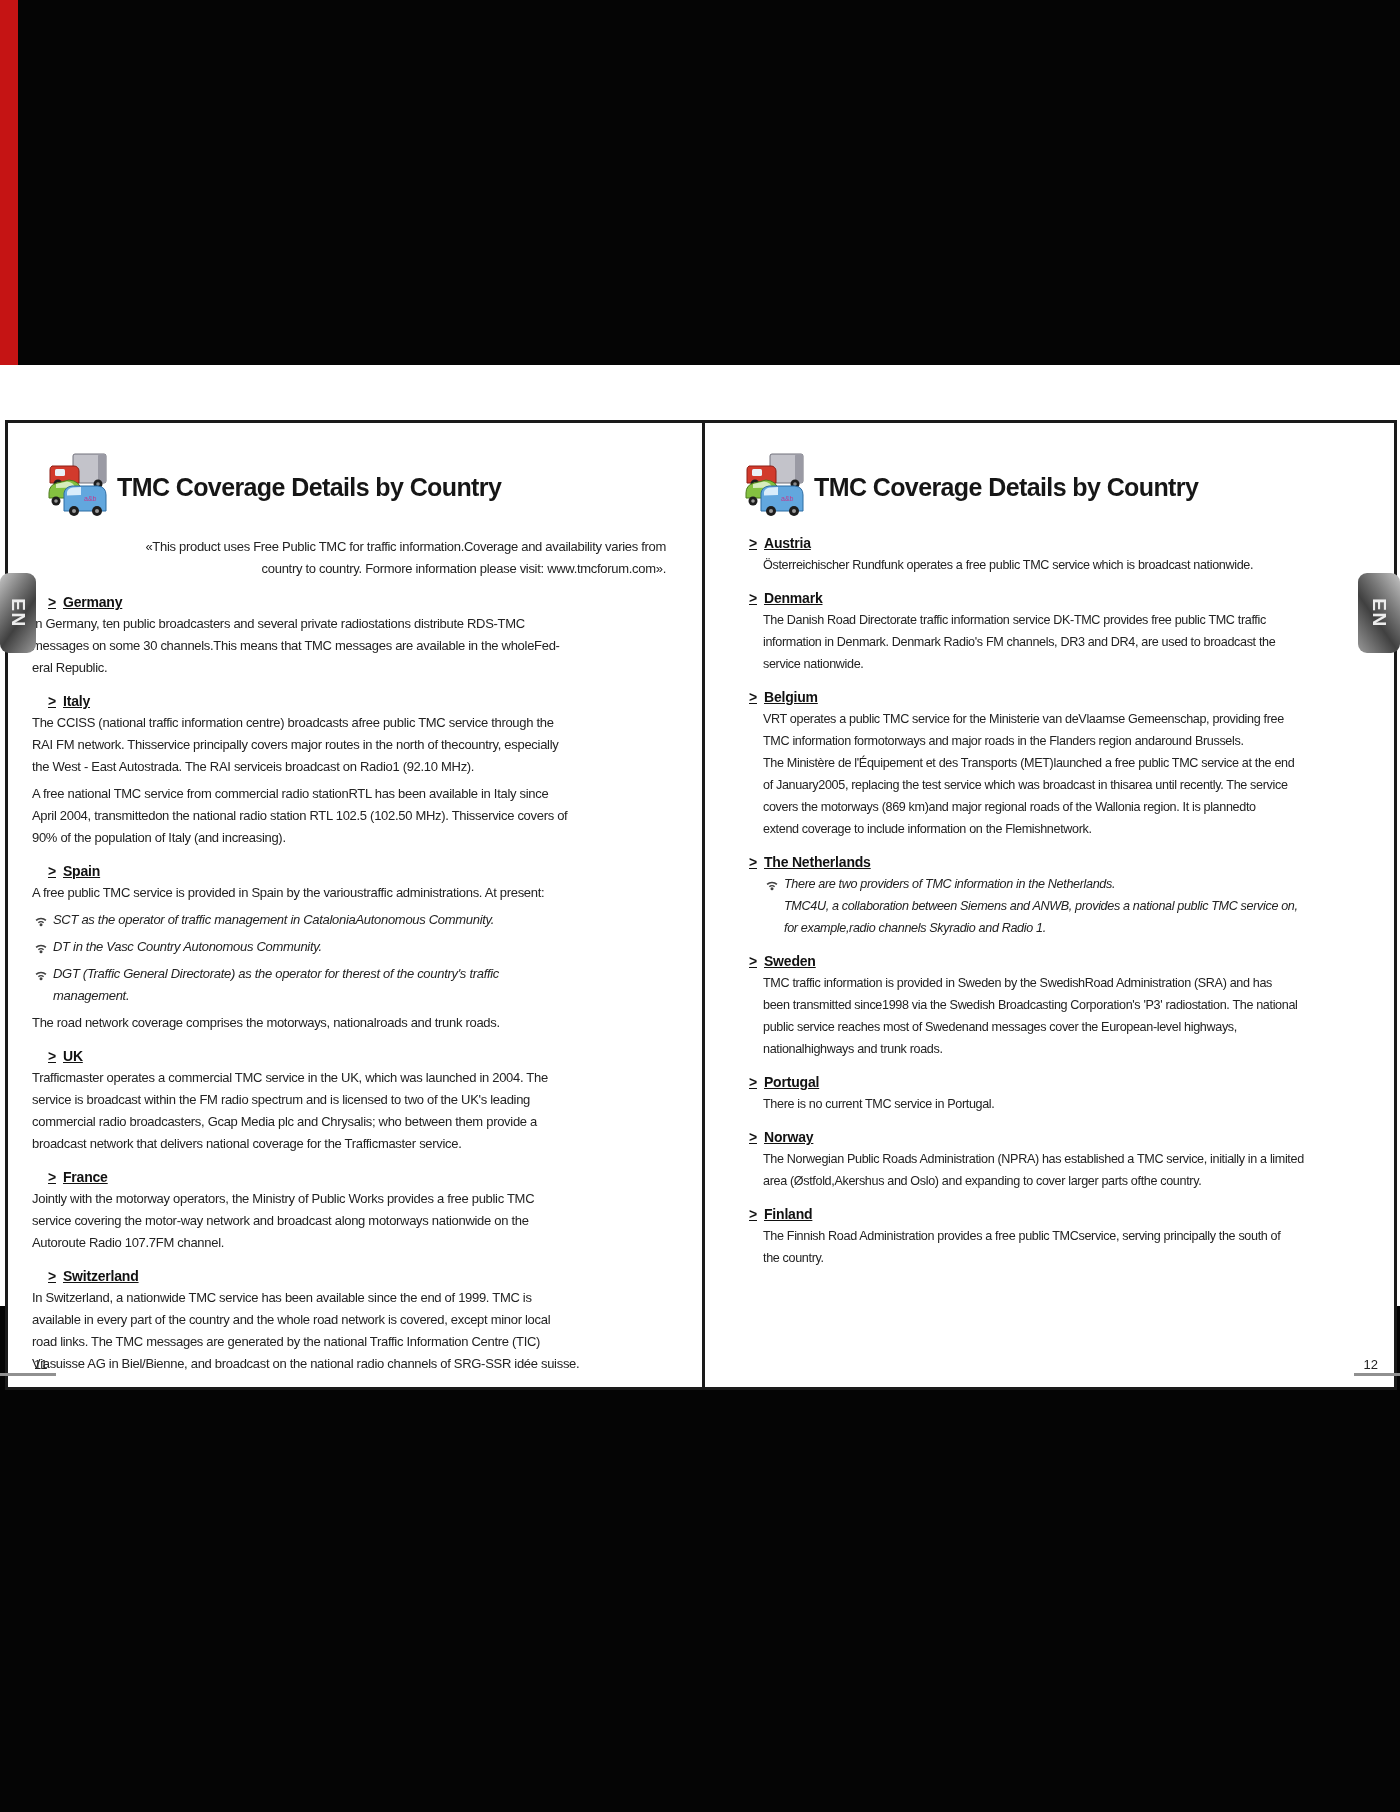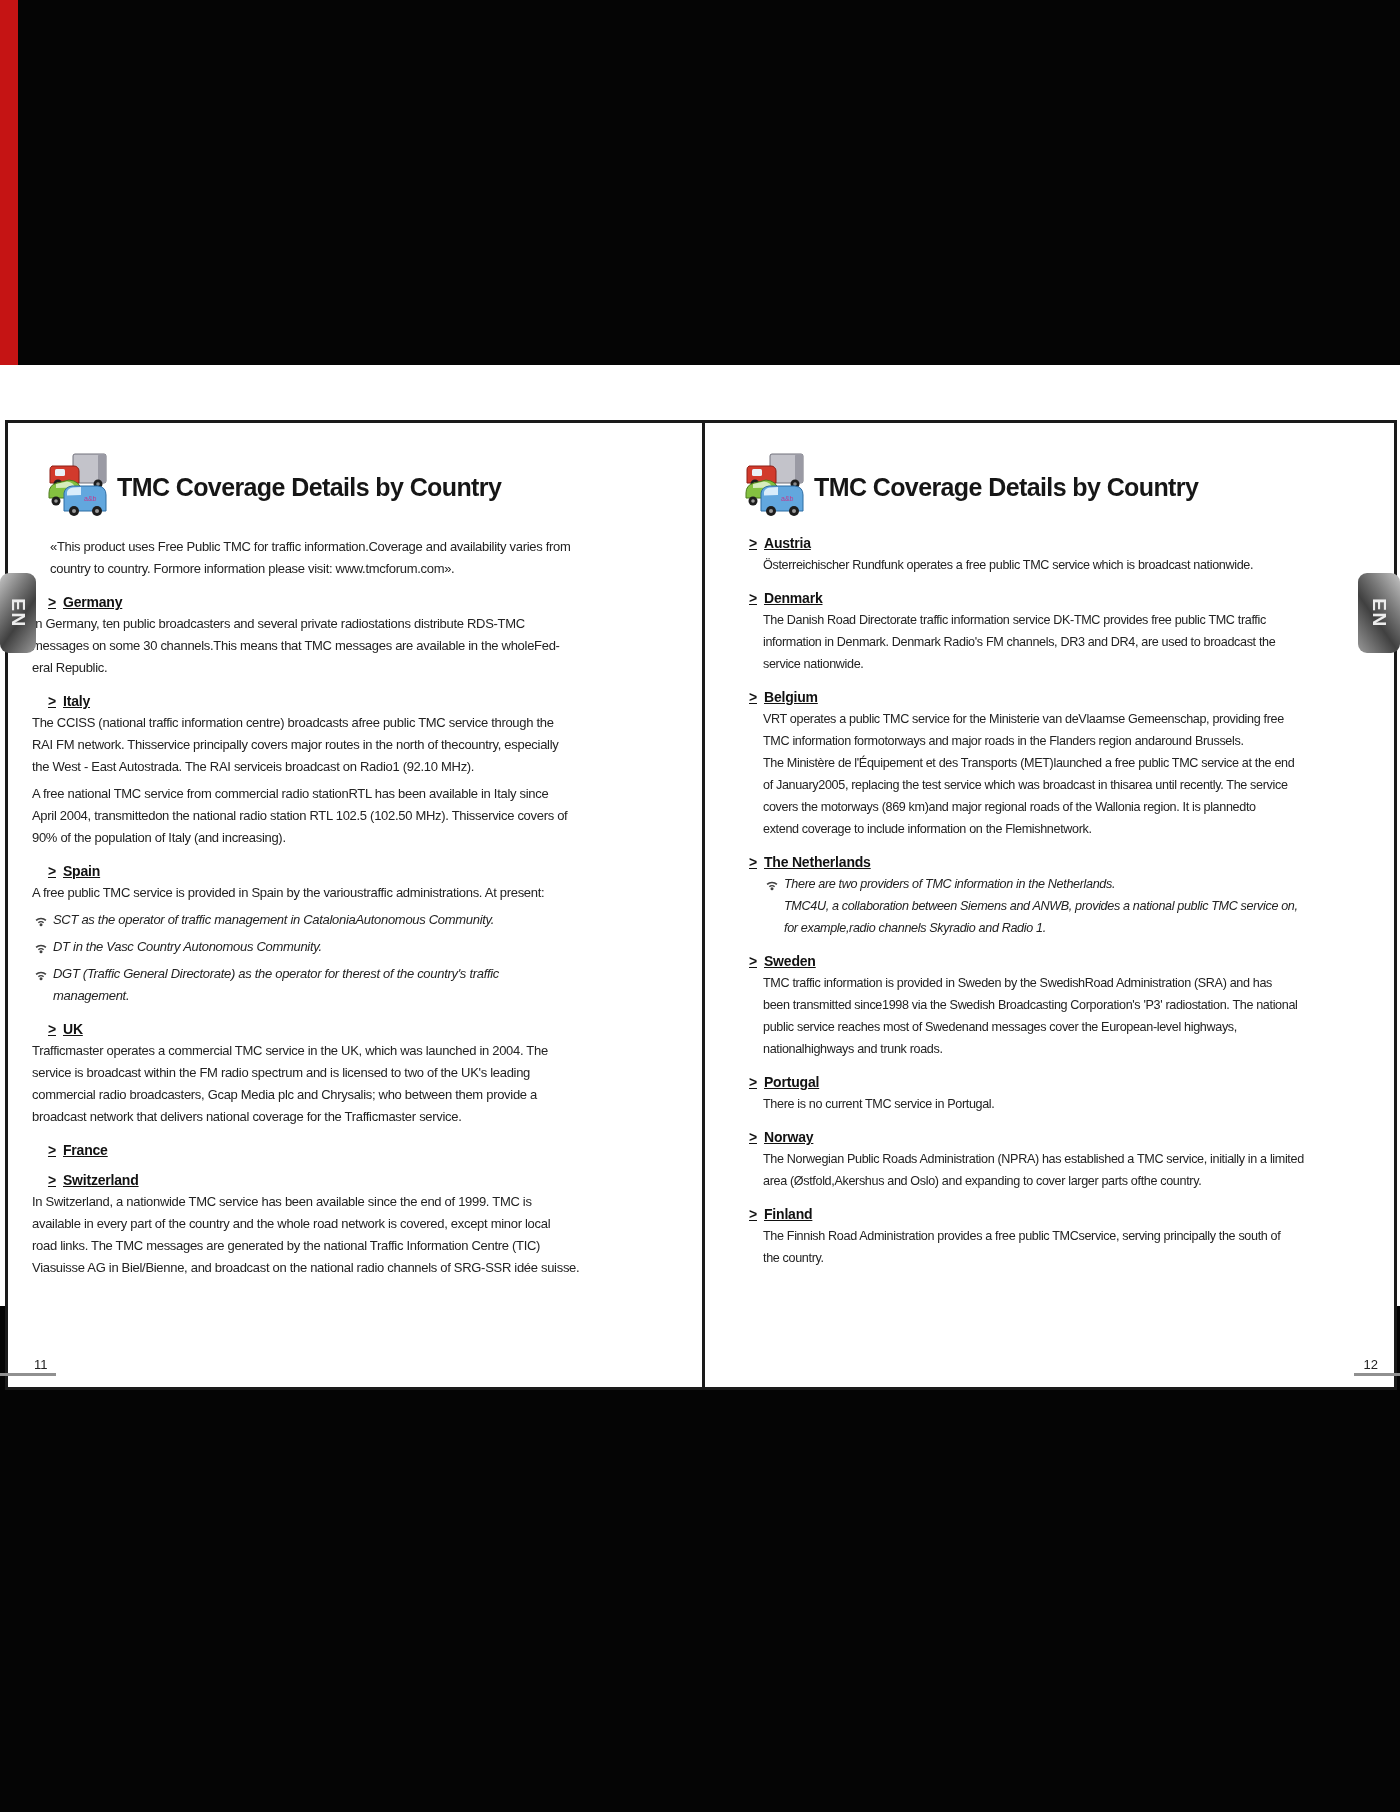--- a/index.html
+++ b/index.html
@@ -14,21 +14,21 @@
   .divider { position:absolute; left:694px; top:0; width:3px; height:100%; background:#1a1a1a; }
   .col { position:absolute; top:0; height:100%; }
   .col-left  { left:0; width:694px; }
   .col-right { left:697px; width:689px; }
 
   .title-row { display:flex; align-items:center; gap:9px; margin:30px 0 0 40px; }
   .page-title { font-size:25px; font-weight:bold; color:#161616; letter-spacing:-0.6px; margin:0; }
   .vehicles { flex:0 0 auto; }
 
   .intro { margin:15px 36px 0 42px; font-size:13px; line-height:22px; color:#232323;
-           white-space:pre-line; letter-spacing:-0.3px; }
+           white-space:pre-line; letter-spacing:-0.3px;text-align:right; }
 
   .section-heading { margin:14px 0 3px 40px; font-size:14px; font-weight:bold; color:#111; letter-spacing:-0.2px;text-decoration:underline; }
   .section-heading .marker { margin-right:7px; font-weight:bold; }
   .col-right .section-heading { margin-left:44px; }
 
   .block { margin-left:24px; margin-right:32px; font-size:13px; line-height:22px; color:#232323;
            white-space:pre-line; letter-spacing:-0.3px; }
   .col-right .block { margin-left:58px; margin-right:14px; font-size:12.6px; letter-spacing:-0.35px; }
   .block + .block { margin-top:5px; }
   .bullet { position:relative; padding-left:21px;font-style:italic; }
@@ -113,30 +113,34 @@
     <path d="M2.1 7.4 A7 7 0 0 1 11.9 7.4" fill="none" stroke="#3f3f3f" stroke-width="1.5"></path>
     <path d="M4.4 9.7 A3.7 3.7 0 0 1 9.6 9.7" fill="none" stroke="#3f3f3f" stroke-width="1.5"></path>
     <circle cx="7" cy="11.7" r="1.5" fill="#3f3f3f"></circle>
   </svg><span class="btext">DT in the Vasc Country Autonomous Community.</span></div>
             <div class="block bullet"><svg class="wifi" width="14" height="14" viewBox="0 0 14 14">
     <path d="M2.1 7.4 A7 7 0 0 1 11.9 7.4" fill="none" stroke="#3f3f3f" stroke-width="1.5"></path>
     <path d="M4.4 9.7 A3.7 3.7 0 0 1 9.6 9.7" fill="none" stroke="#3f3f3f" stroke-width="1.5"></path>
     <circle cx="7" cy="11.7" r="1.5" fill="#3f3f3f"></circle>
   </svg><span class="btext">DGT (Traffic General Directorate) as the operator for therest of the country's traffic
 management.</span></div>
+            <div class="block para">The road network coverage comprises the motorways, nationalroads and trunk roads.</div>
           </div>
           <div class="section">
             <div class="section-heading"><span class="marker">&gt;</span><span>UK</span></div>
             <div class="block para">Trafficmaster operates a commercial TMC service in the UK, which was launched in 2004. The
 service is broadcast within the FM radio spectrum and is licensed to two of the UK's leading
 commercial radio broadcasters, Gcap Media plc and Chrysalis; who between them provide a
 broadcast network that delivers national coverage for the Trafficmaster service.</div>
           </div>
           <div class="section">
             <div class="section-heading"><span class="marker">&gt;</span><span>France</span></div>
+            <div class="block para">Jointly with the motorway operators, the Ministry of Public Works provides a free public TMC
+service covering the motor-way network and broadcast along motorways nationwide on the
+Autoroute Radio 107.7FM channel.</div>
           </div>
           <div class="section">
             <div class="section-heading"><span class="marker">&gt;</span><span>Switzerland</span></div>
             <div class="block para">In Switzerland, a nationwide TMC service has been available since the end of 1999. TMC is
 available in every part of the country and the whole road network is covered, except minor local
 road links. The TMC messages are generated by the national Traffic Information Centre (TIC)
 Viasuisse AG in Biel/Bienne, and broadcast on the national radio channels of SRG-SSR idée suisse.</div>
           </div>
         </div>
       <div class="pagenum">11</div>

